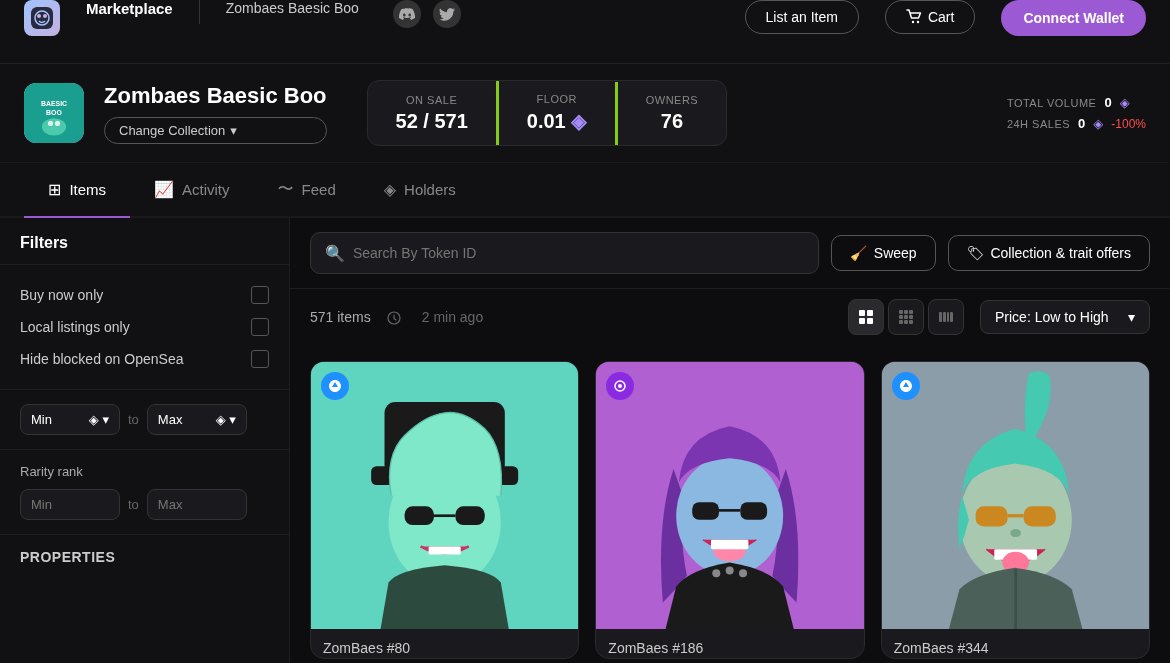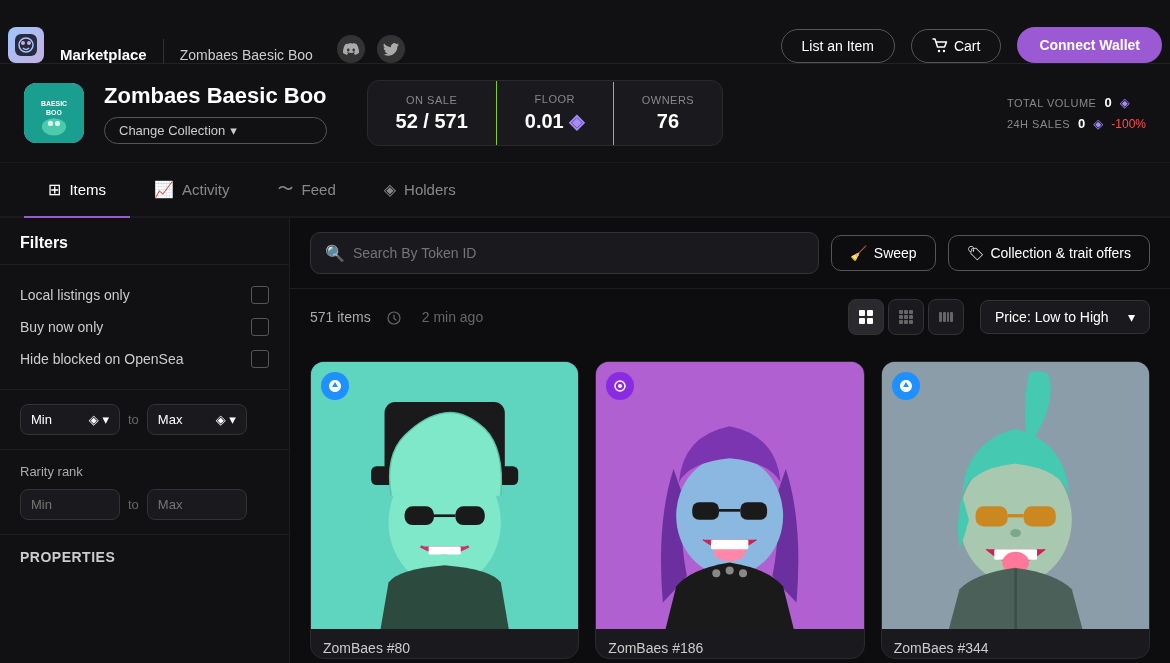--- a/index.html
+++ b/index.html
@@ -1,40 +1,40 @@
 <!DOCTYPE html>
 <html><head>
   <meta charset="utf-8">
   <style>
     * { box-sizing: border-box; margin: 0; padding: 0; }
     body { background: #0d0d0f; color: #fff; font-family: -apple-system, BlinkMacSystemFont, 'Segoe UI', sans-serif; width: 1170px; min-height: 663px; overflow-x: hidden; }
 
     
-    .nav { display: flex; align-items: flex-end; background: #111114; height: 64px; padding: 0 8px; border-bottom: 1px solid #222; gap: 16px; }
+    .nav { display: flex; align-items: flex-start; background: #111114; height: 64px; padding: 0 24px; border-bottom: 1px solid #222; gap: 26px; }
     .nav-logo { width: 36px; height: 36px; background: linear-gradient(135deg, #a0c4ff, #c3b1e1); border-radius: 8px; display: flex; align-items: center; justify-content: center; font-size: 10px; font-weight: bold; color: #fff; flex-shrink: 0; }
     .nav-marketplace { font-size: 15px; font-weight: 600; color: #fff; }
     .nav-divider { width: 1px; height: 24px; background: #333; }
     .nav-collection-name { font-size: 14px; color: #ccc; }
     .nav-social-icons { display: flex; gap: 12px; margin-left: 8px; }
     .nav-social-icon { width: 28px; height: 28px; border-radius: 50%; background: #333; display: flex; align-items: center; justify-content: center; font-size: 13px; cursor: pointer; }
     .nav-spacer { flex: 1; }
     .btn-list-item { background: transparent; border: 1px solid #555; color: #fff; padding: 8px 20px; border-radius: 20px; font-size: 14px; cursor: pointer; }
     .btn-cart { background: transparent; border: 1px solid #555; color: #fff; padding: 8px 20px; border-radius: 20px; font-size: 14px; cursor: pointer; display: flex; align-items: center; gap: 6px; }
     .btn-connect { background: #9b59d4; border: none; color: #fff; padding: 10px 22px; border-radius: 20px; font-size: 14px; font-weight: 600; cursor: pointer; }
 
     
     .collection-header { background: #111114; padding: 16px 24px; display: flex; align-items: center; gap: 20px; border-bottom: 1px solid #1a1a1a; }
     .collection-avatar { width: 60px; height: 60px; border-radius: 12px; background: linear-gradient(135deg, #6ee7df, #b388ff); display: flex; align-items: center; justify-content: center; font-size: 9px; color: #fff; font-weight: bold; text-align: center; flex-shrink: 0; overflow: hidden; }
     .avatar-inner { background: #1a9e90; width: 100%; height: 100%; display: flex; flex-direction: column; align-items: center; justify-content: center; border-radius: 12px; font-size: 8px; padding: 4px; }
     .collection-info { display: flex; flex-direction: column; gap: 8px; }
     .collection-title { font-size: 22px; font-weight: 700; }
     .btn-change { background: transparent; border: 1px solid #555; color: #ccc; padding: 5px 14px; border-radius: 16px; font-size: 13px; cursor: pointer; display: flex; gap: 5px; }
     .collection-stats { display: flex; align-items: center; margin-left: 20px; background: #1a1a1e; border-radius: 12px; overflow: hidden; border: 1px solid #2a2a2e; }
     .stat-block { padding: 12px 28px; display: flex; flex-direction: column; align-items: center; gap: 4px; }
-    .stat-block + .stat-block { border-left: 1px solid #84cc16; }
+    .stat-block + .stat-block { border-left: 3px solid #84cc16; }
     .stat-label { font-size: 11px; color: #888; text-transform: uppercase; letter-spacing: 0.5px; }
     .stat-value { font-size: 20px; font-weight: 700; }
     .stat-eth { color: #a78bfa; }
     .collection-volume { margin-left: auto; display: flex; flex-direction: column; gap: 6px; justify-content: flex-end; }
     .vol-row { display: flex; align-items: center; gap: 8px; font-size: 13px; }
     .vol-label { color: #888; font-size: 11px; text-transform: uppercase; letter-spacing: 0.5px; }
     .vol-value { color: #fff; font-weight: 600; }
     .vol-change-negative { color: #ff4d4d; font-size: 12px; }
 
     
@@ -211,25 +211,25 @@
     <span>Holders</span>
   </div>
 </div>
 
 <div class="main">
 
   <div class="filters-sidebar">
     <div class="filters-title">Filters</div>
     <div class="filter-group">
       <div class="filter-checkbox-row">
+        <span class="filter-checkbox-label">Buy now only</span>
+        <div class="checkbox"></div>
+      </div>
+      <div class="filter-checkbox-row">
         <span class="filter-checkbox-label">Local listings only</span>
-        <div class="checkbox"></div>
-      </div>
-      <div class="filter-checkbox-row">
-        <span class="filter-checkbox-label">Buy now only</span>
         <div class="checkbox"></div>
       </div>
       <div class="filter-checkbox-row">
         <span class="filter-checkbox-label">Hide blocked on OpenSea</span>
         <div class="checkbox"></div>
       </div>
     </div>
     <div class="filter-range-group">
       <div class="range-inputs">
         <div class="range-input">

